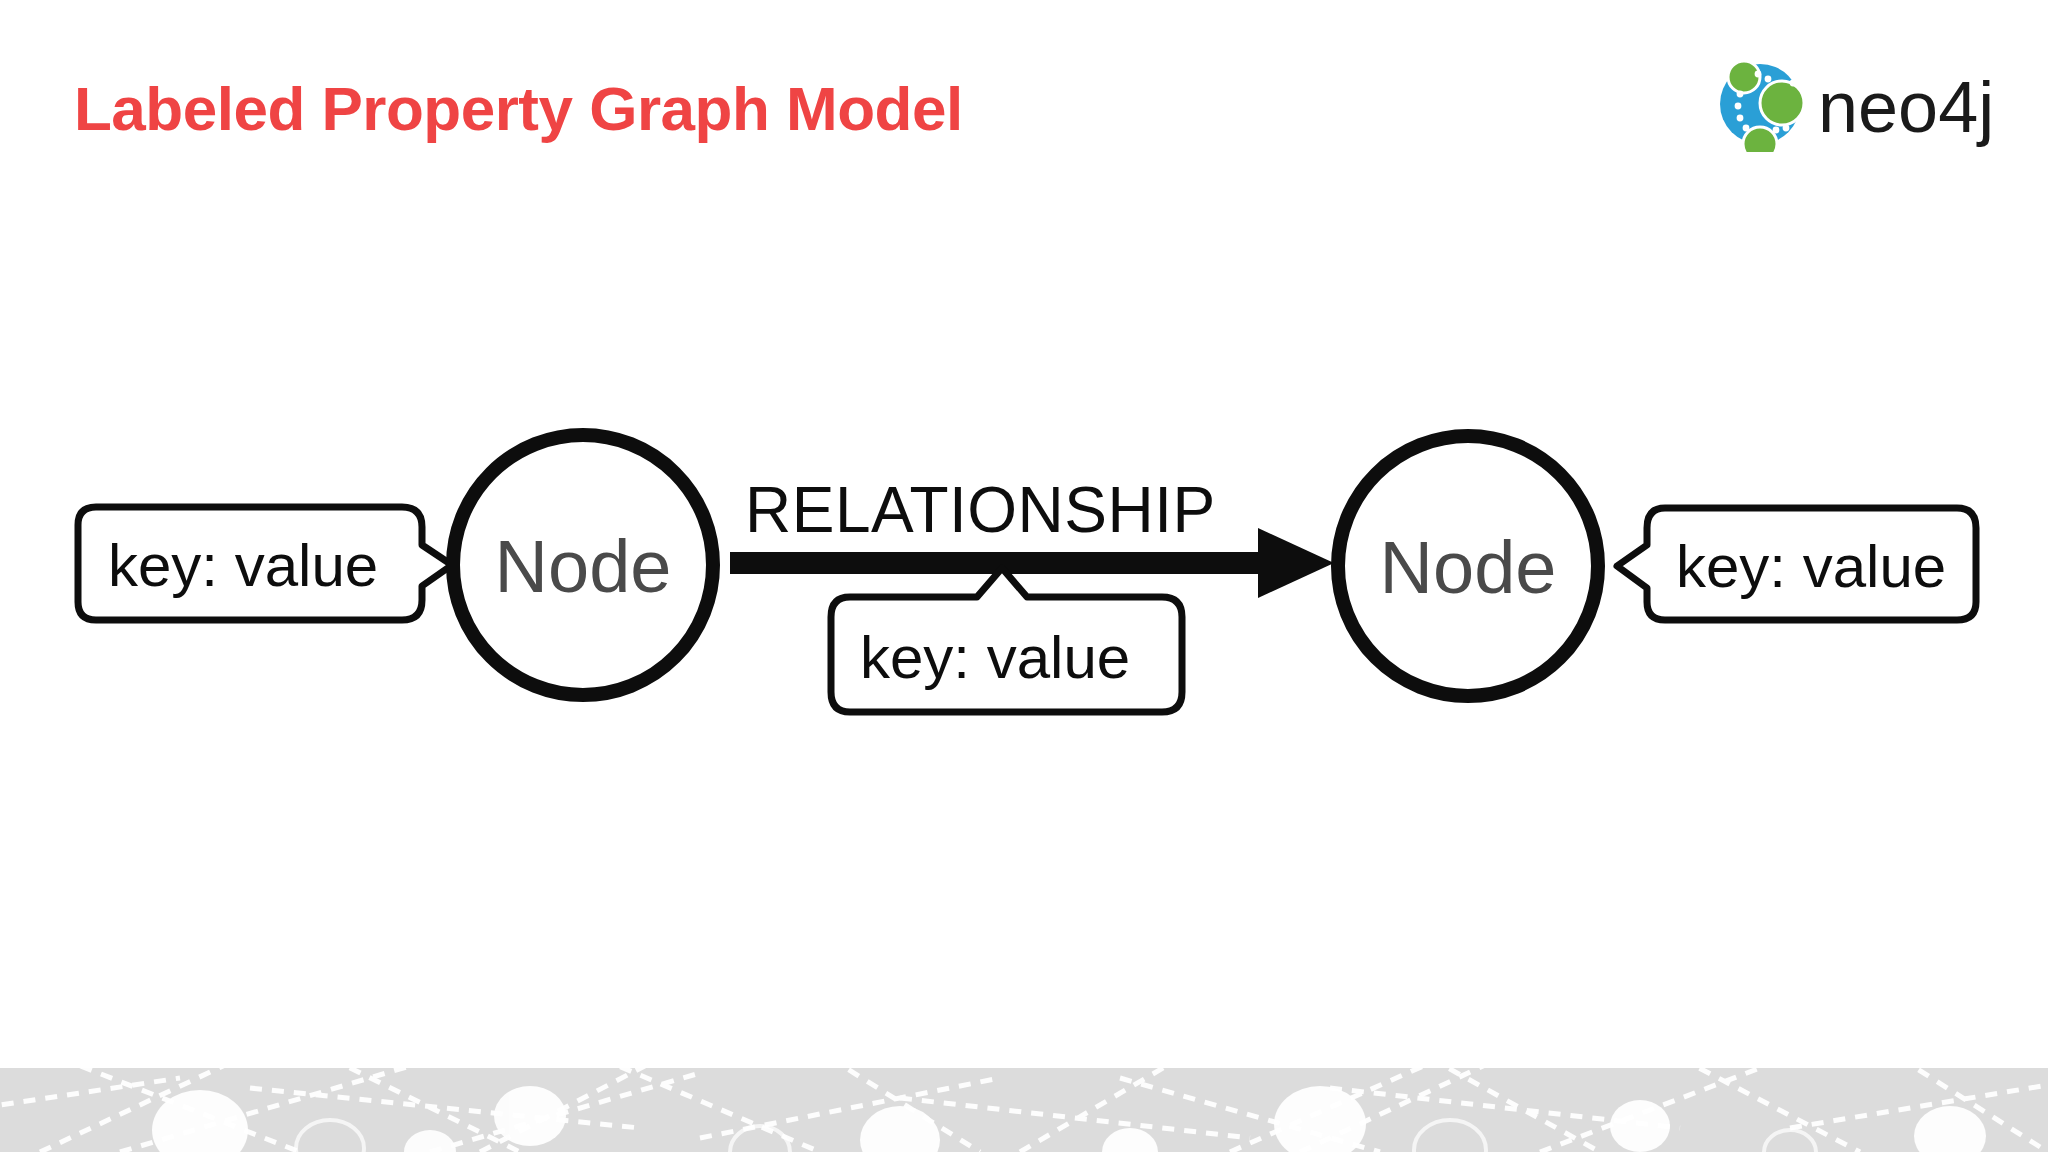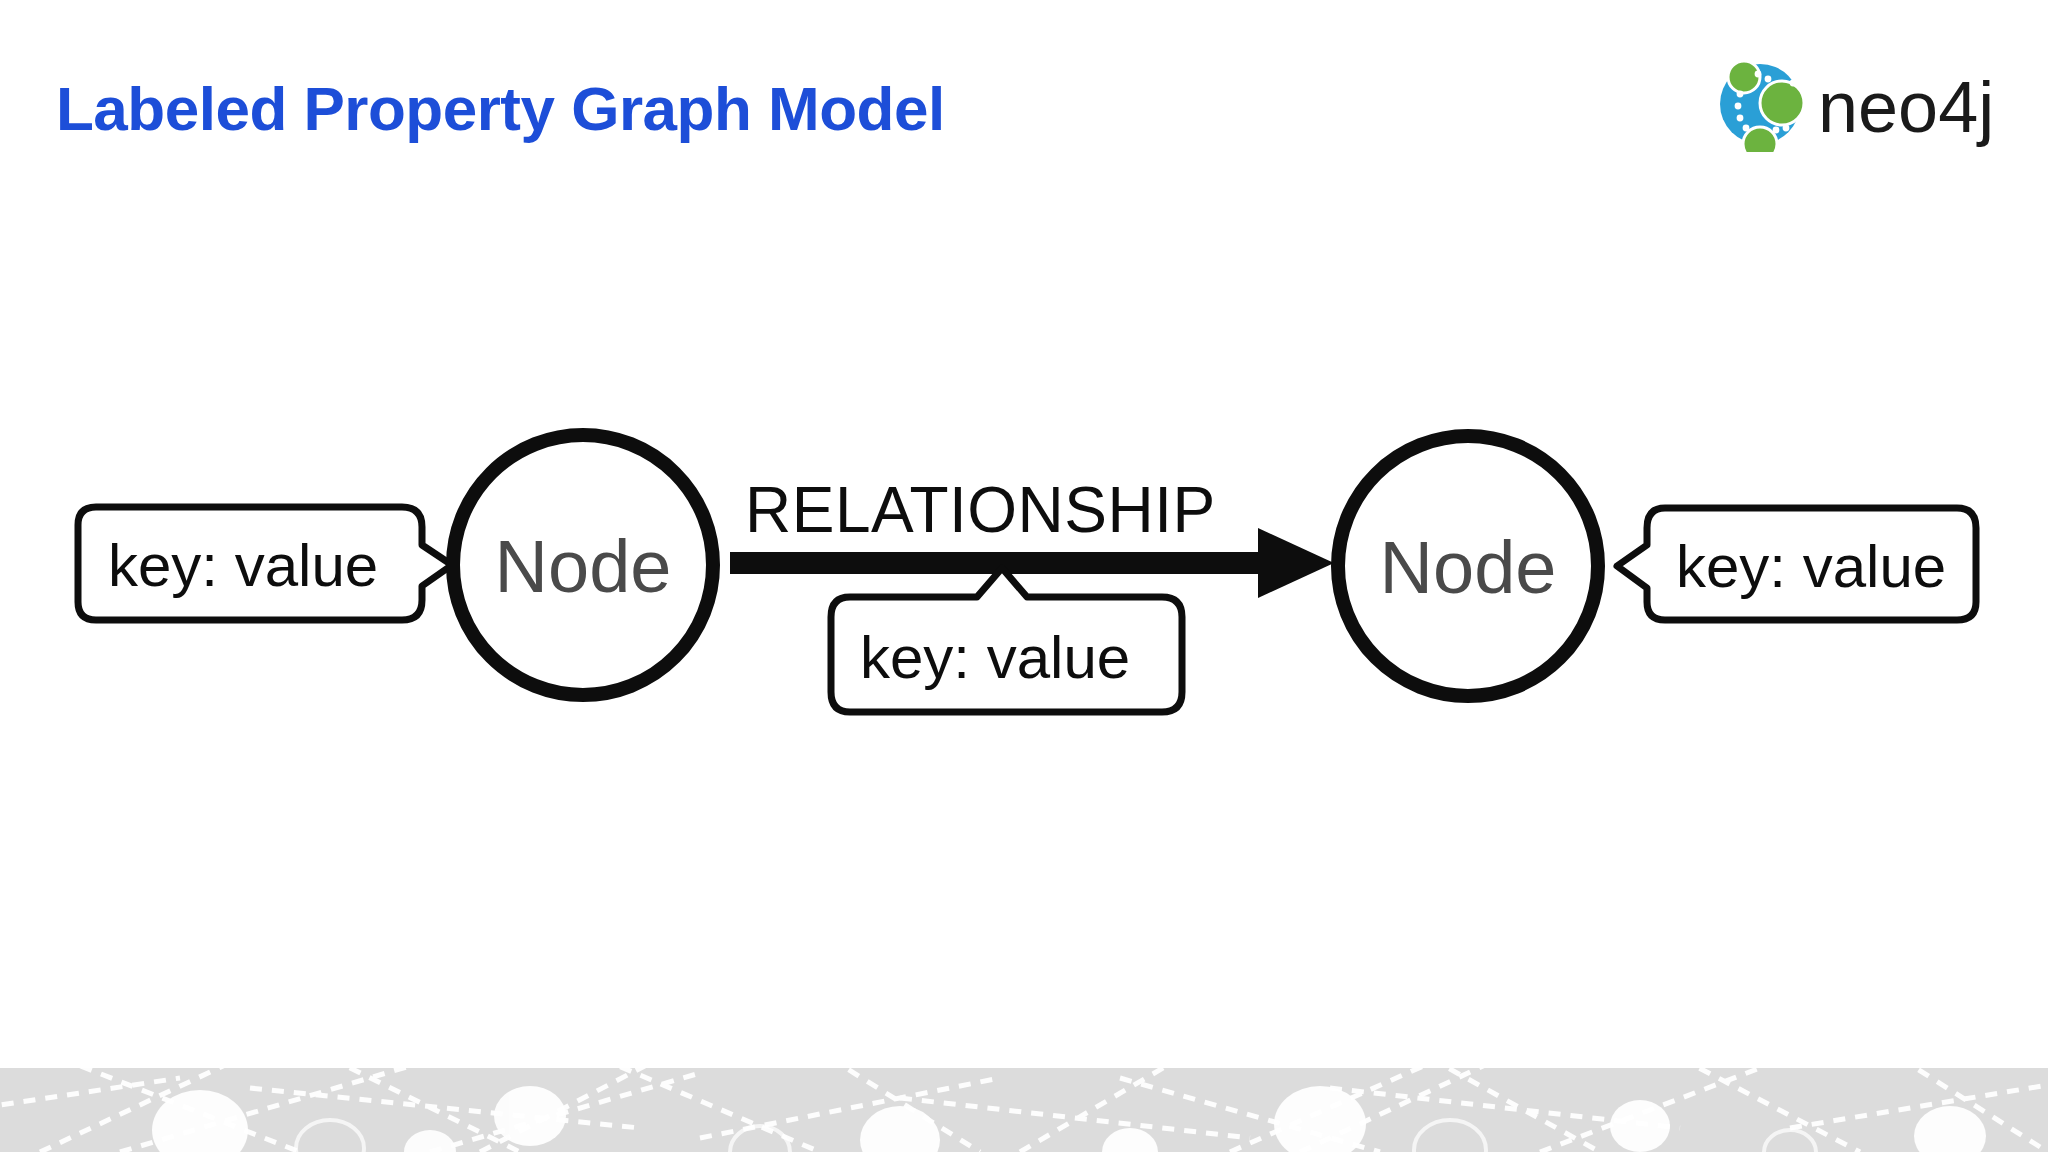--- a/index.html
+++ b/index.html
@@ -12,27 +12,27 @@
     height: 1152px;
     position: relative;
     overflow: hidden;
     font-family: "Liberation Sans", sans-serif;
     background: #ffffff;
   }
 
   
   #slide-title {
     position: absolute;
-    left: 56px;
+    left: 74px;
     top: 78px;
     font-family: "Liberation Sans", sans-serif;
     font-weight: bold;
     font-size: 62px;
     letter-spacing: -0.5px;
-    color: #1d4ed8;
+    color: #ef4444;
     white-space: nowrap;
     line-height: 1;
   }
 
   
   #brand-logo {
     position: absolute;
     left: 1718px;
     top: 48px;
     width: 292px;

